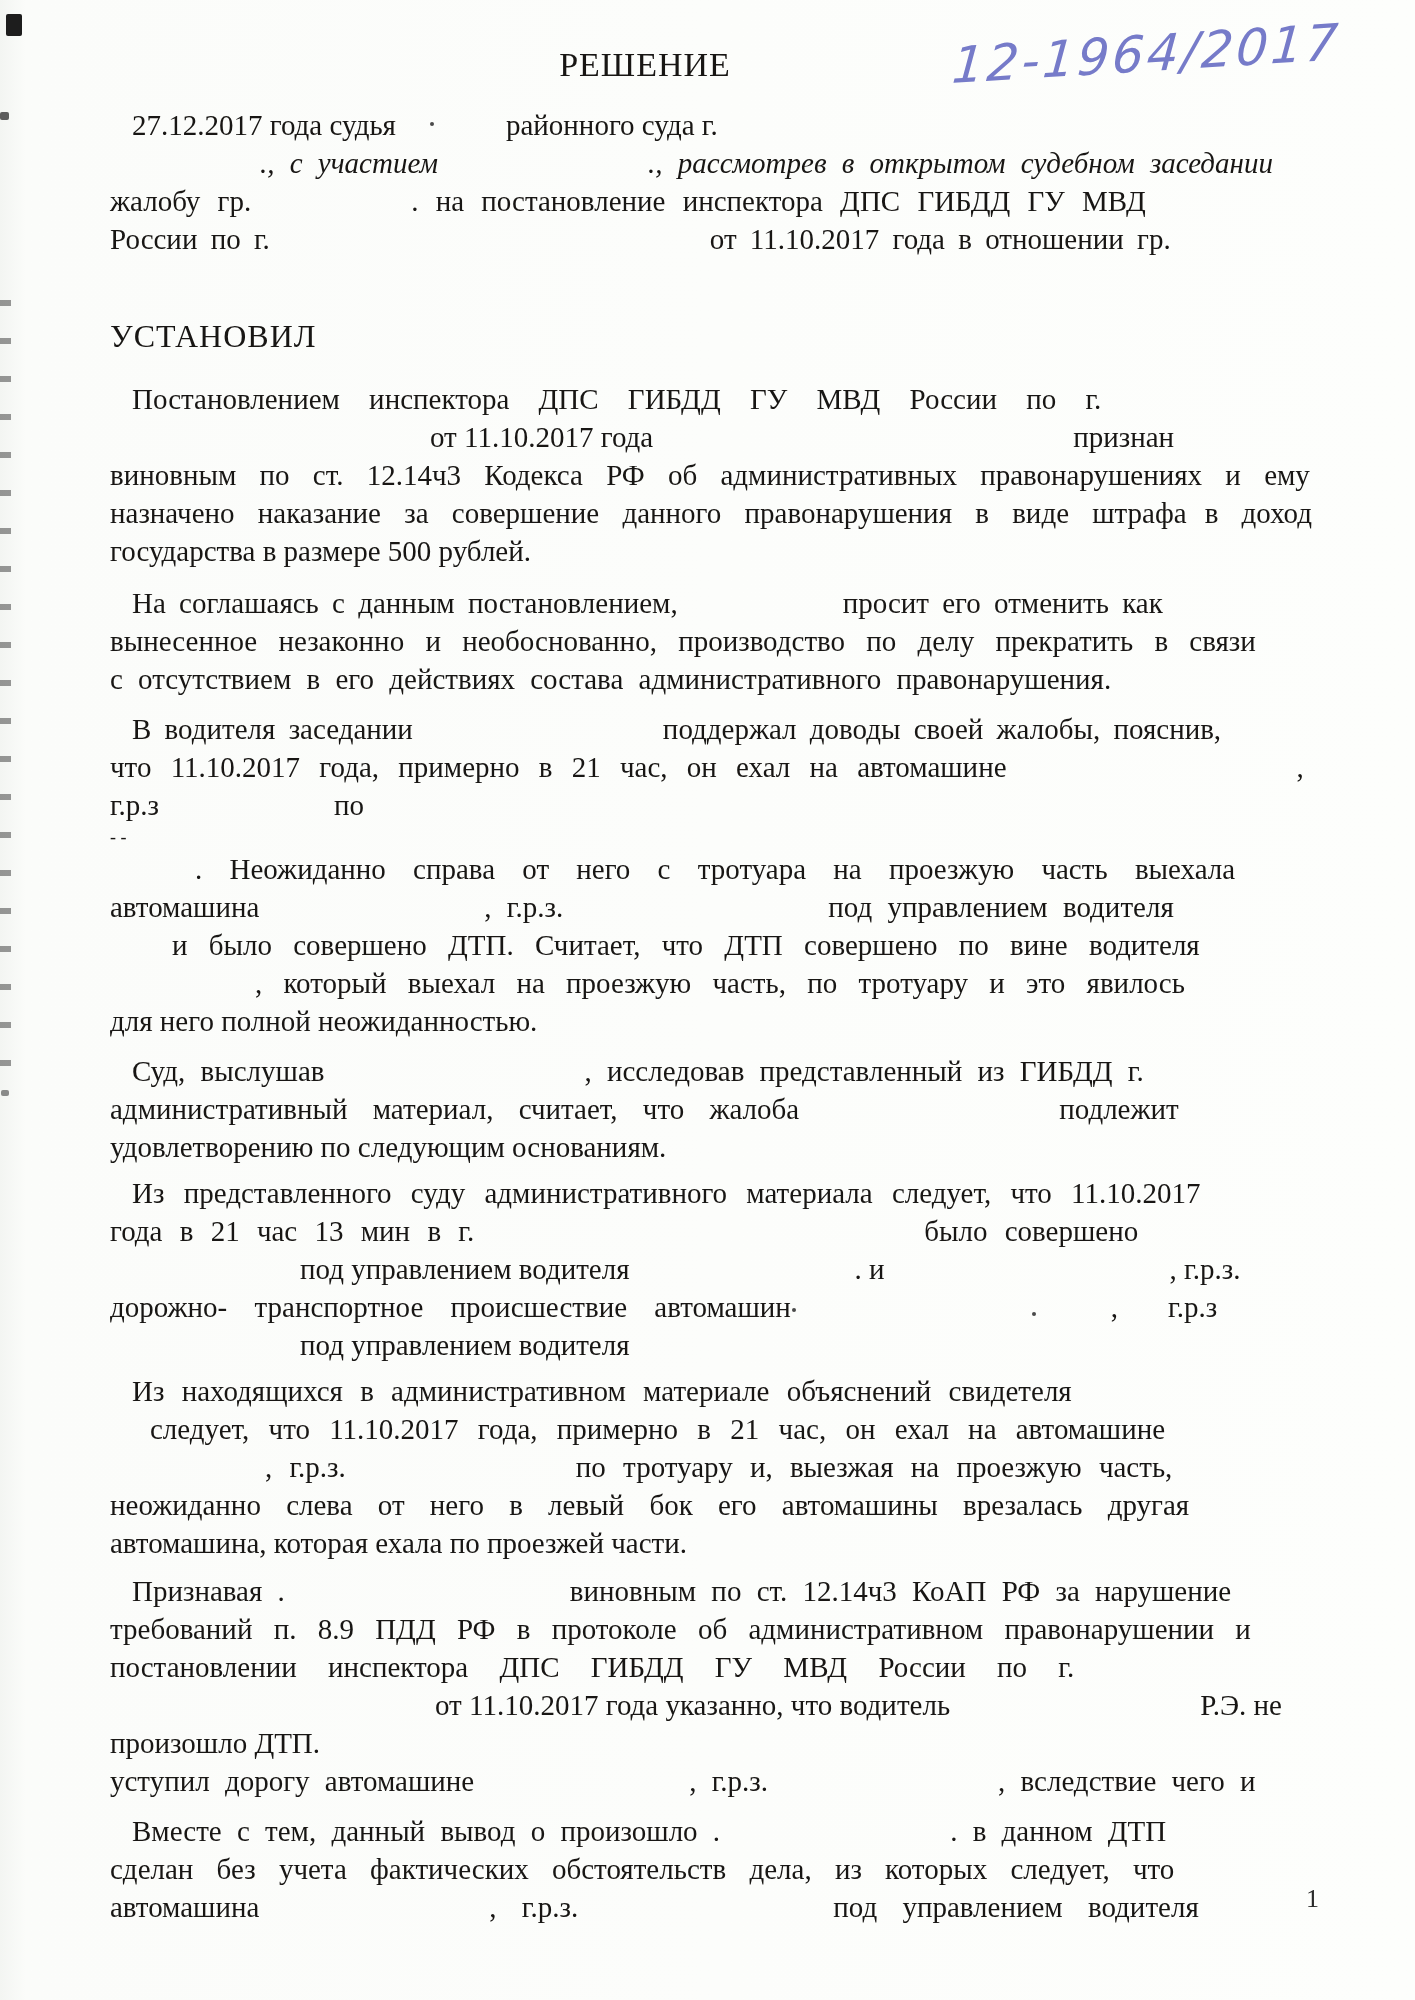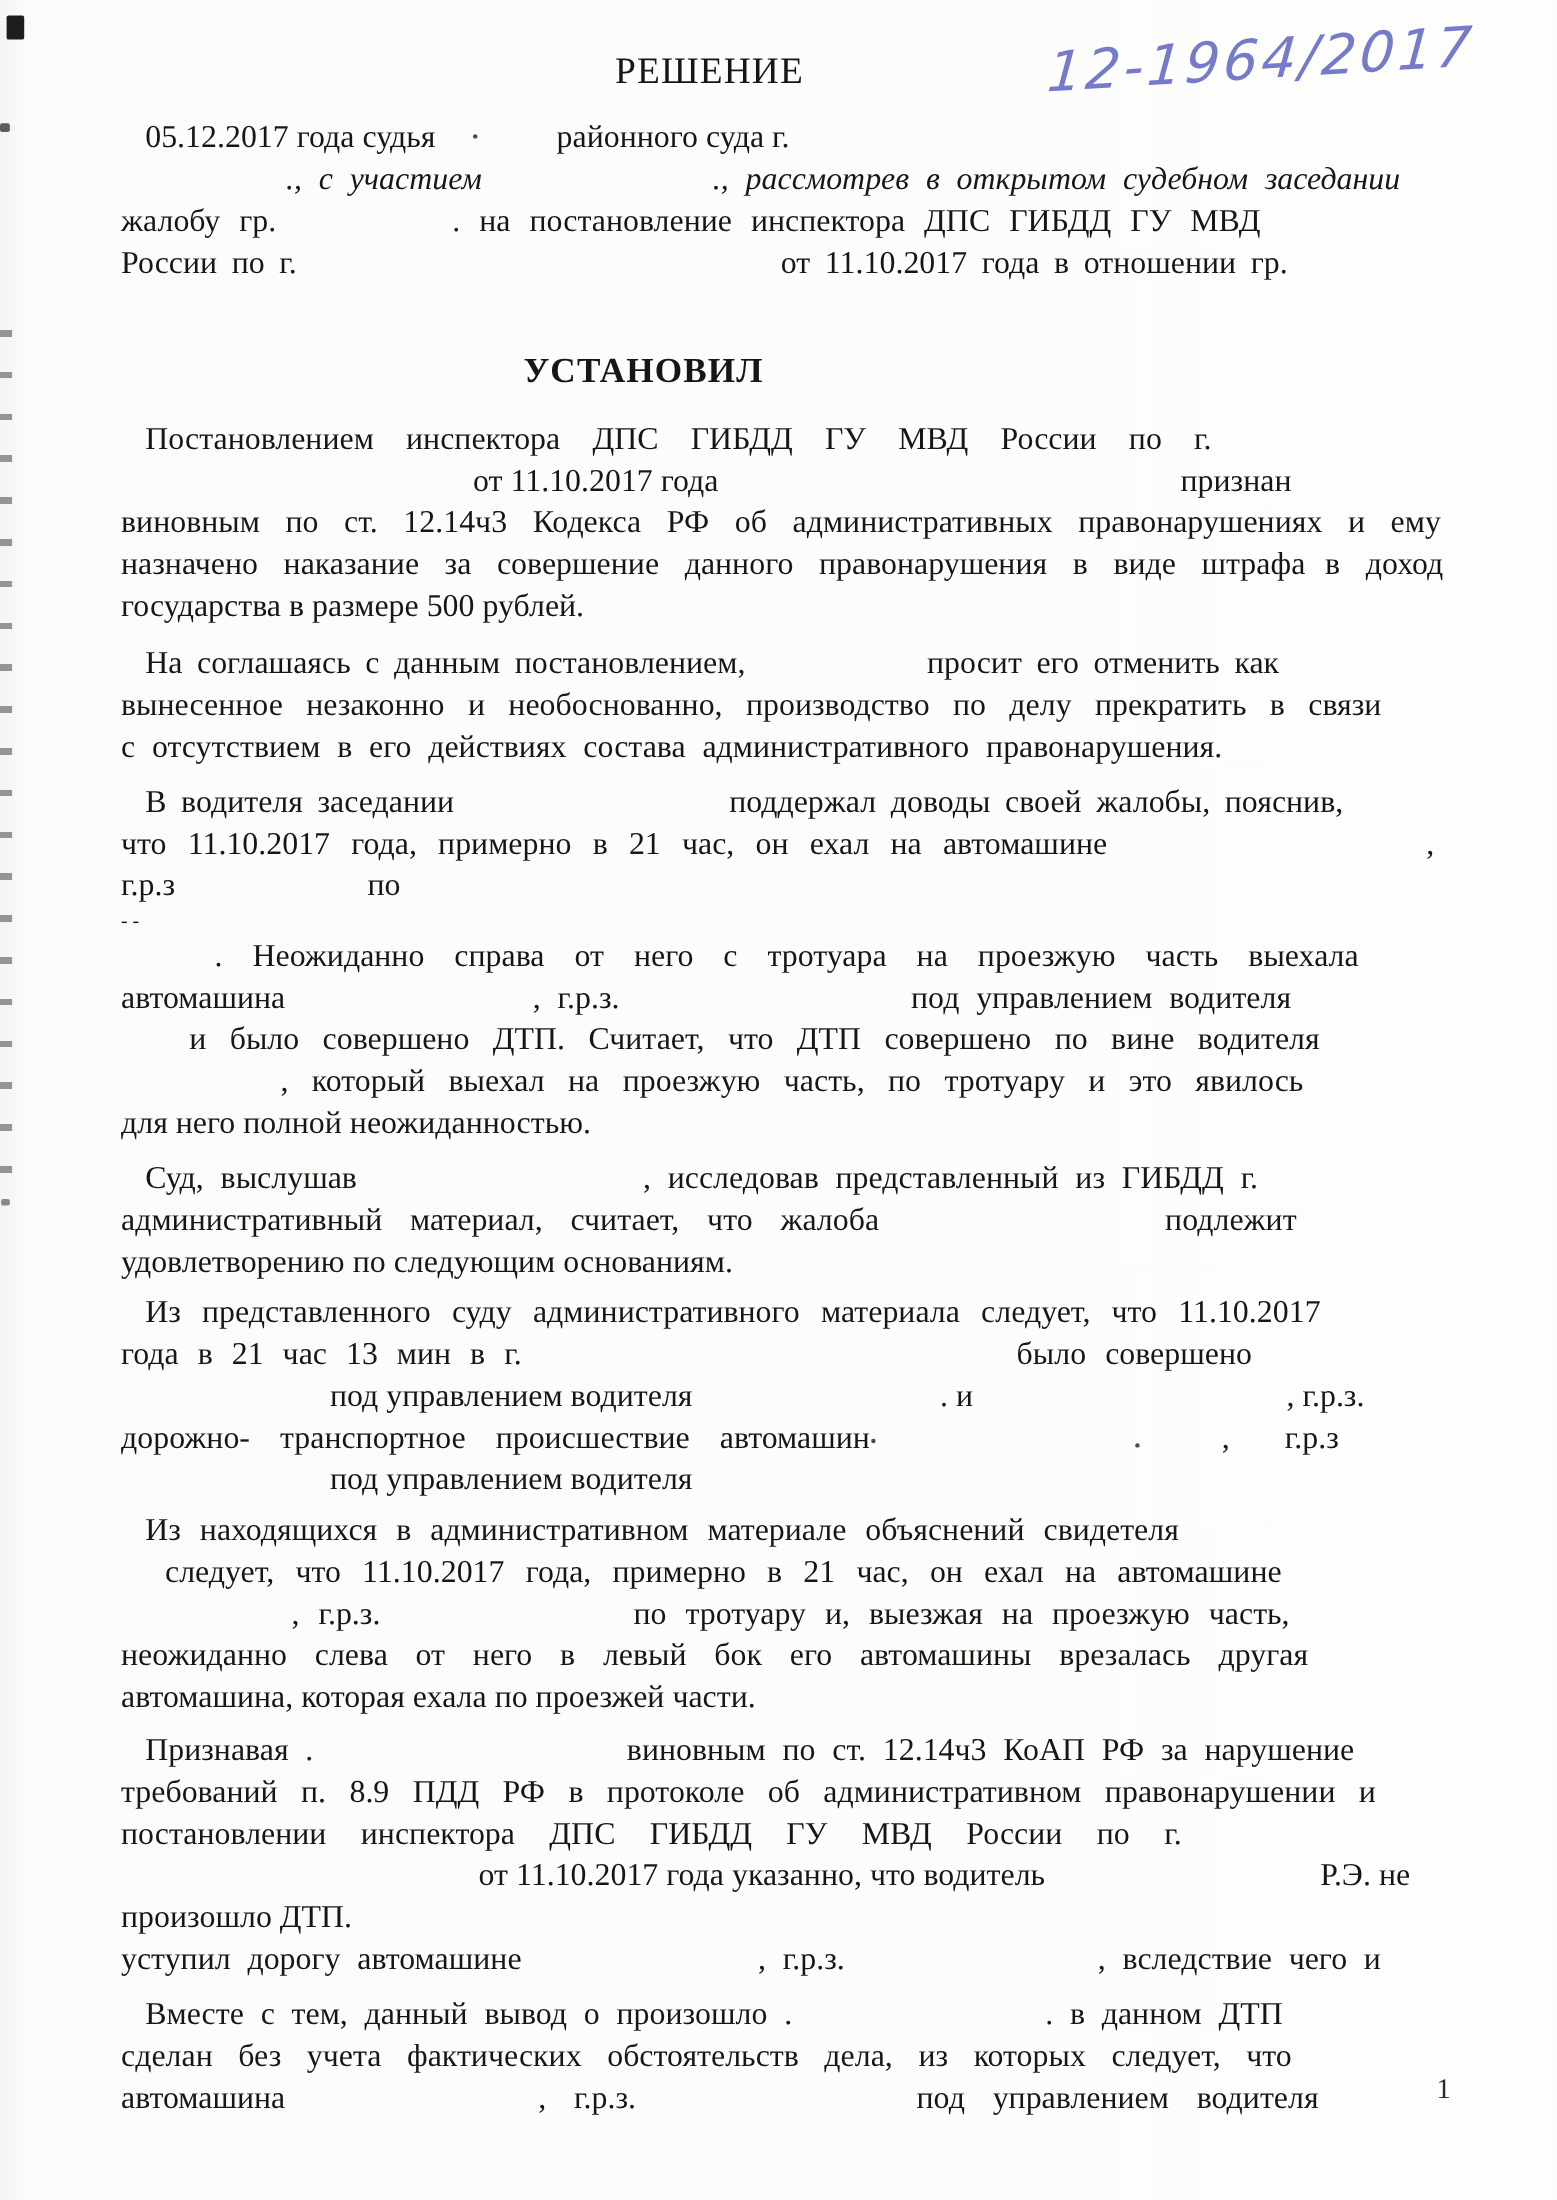--- a/index.html
+++ b/index.html
@@ -36,28 +36,27 @@
     width:360px;
     font-family:"DejaVu Sans", sans-serif;
     font-style:italic;
     font-size:50px;
     letter-spacing:3px;
     color:#767bc9;
     transform:rotate(-3.5deg) skewX(-8deg);
     white-space:nowrap;
   }
   .heading{
-    text-align:center;
+    text-align:left;
     font-size:32px;
     letter-spacing:1px;
     width:1250px;
     padding-right:300px;
     box-sizing:border-box;
     line-height:44px;
-    font-weight:bold;
   }
   .para{margin:0;}
   .line{
     height:38px;
     white-space:nowrap;
     overflow:visible;
   }
   .seg{display:inline-block;vertical-align:baseline;}
   .gap{display:inline-block;height:1px;vertical-align:baseline;}
   .page-number{
@@ -88,21 +87,21 @@
   <div class="speck" style="left:430px;top:122px;width:4px;height:4px;"></div>
   <div class="speck" style="left:792px;top:1308px;width:4px;height:4px;"></div>
   <div class="speck" style="left:1032px;top:1312px;width:4px;height:4px;"></div>
 
   <div class="handwriting">12-1964/2017</div>
 
   <div class="doc">
     <div class="title">РЕШЕНИЕ</div>
     <div>
         <div class="para" style="margin-top: 18px;">
-          <div class="line" style="padding-left: 22px;"><span class="seg">05.12.2017 года судья</span><span class="gap" style="width: 110px;"></span><span class="seg">районного суда г.</span></div>
+          <div class="line" style="padding-left: 22px;"><span class="seg">27.12.2017 года судья</span><span class="gap" style="width: 110px;"></span><span class="seg">районного суда г.</span></div>
           <div class="line" style="word-spacing: 8px; font-style: italic;"><span class="gap" style="width: 150px;"></span><span class="seg">., с участием</span><span class="gap" style="width: 210px;"></span><span class="seg">., рассмотрев в открытом судебном заседании</span></div>
           <div class="line" style="word-spacing: 10px;"><span class="seg">жалобу гр.</span><span class="gap" style="width: 160px;"></span><span class="seg">. на постановление инспектора ДПС ГИБДД ГУ МВД</span></div>
           <div class="line" style="word-spacing: 6px;"><span class="seg">России по г.</span><span class="gap" style="width: 440px;"></span><span class="seg">от 11.10.2017 года в отношении гр.</span></div>
         </div>
         <div class="heading" style="margin-top: 56px;">УСТАНОВИЛ</div>
         <div class="para" style="margin-top: 22px;">
           <div class="line" style="padding-left: 22px; word-spacing: 22px;"><span class="seg">Постановлением инспектора ДПС ГИБДД ГУ МВД России по г.</span></div>
           <div class="line"><span class="gap" style="width: 320px;"></span><span class="seg">от 11.10.2017 года</span><span class="gap" style="width: 420px;"></span><span class="seg">признан</span></div>
           <div class="line" style="word-spacing: 16px;"><span class="seg">виновным по ст. 12.14ч3 Кодекса РФ об административных правонарушениях и ему</span></div>
           <div class="line" style="word-spacing: 16px;"><span class="seg">назначено наказание за совершение данного правонарушения в виде штрафа</span><span class="gap" style="width: 18px;"></span><span class="seg">в доход</span></div>

